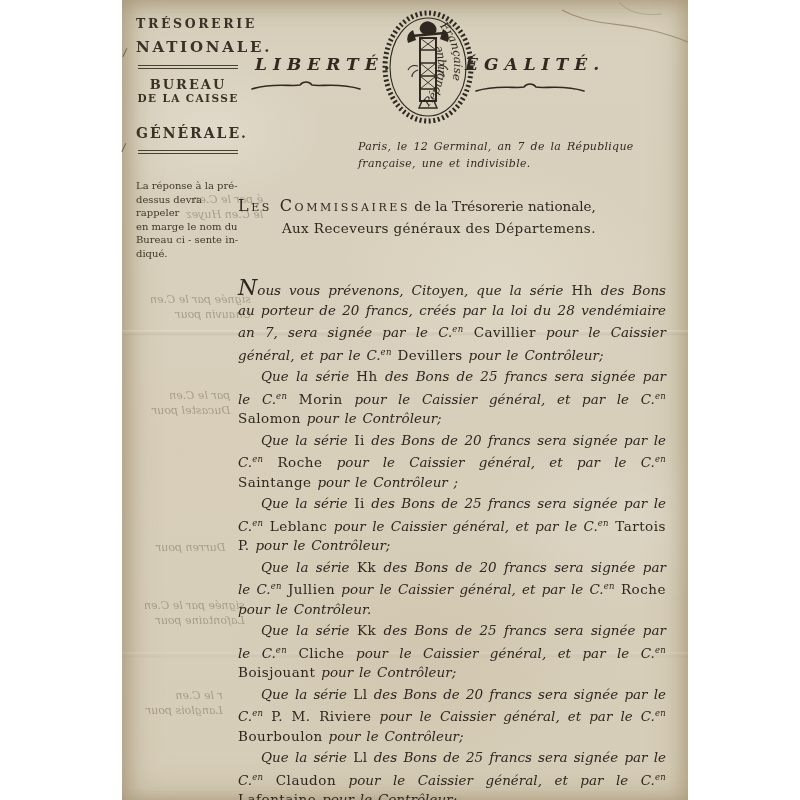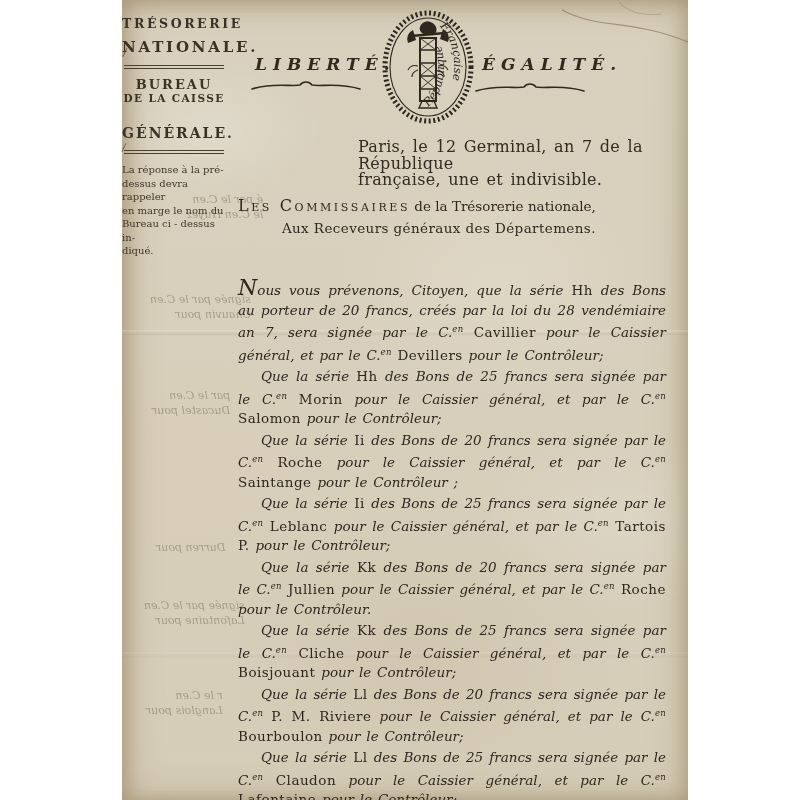--- a/index.html
+++ b/index.html
@@ -15,41 +15,41 @@
            linear-gradient(#d9d1be,#d6cdb8);
          box-shadow: inset 0 0 42px rgba(140,118,82,.33),
                      inset 9px 0 16px rgba(140,118,82,.26),
                      inset -7px 0 14px rgba(140,118,82,.20),
                      inset 0 10px 18px rgba(150,128,92,.18);}
   
   .crease-h{position:absolute;left:0;right:0;height:6px;pointer-events:none;
             background:linear-gradient(to bottom, rgba(255,255,255,.32), rgba(150,128,92,.22) 70%, transparent);}
   .crease-svg{position:absolute;left:0;top:0;pointer-events:none;}
   
-  .masthead{position:absolute;left:0;top:16px;width:104px;text-align:center;color:#3a3226;}
+  .masthead{position:absolute;left:14px;top:16px;width:104px;text-align:center;color:#3a3226;}
   .agency div:first-child{font-size:12.5px;letter-spacing:2.6px;font-weight:600;}
   .agency div:last-child{font-size:15px;letter-spacing:2.8px;font-weight:600;margin-top:7px;}
   .mast-rule{border-top:1px solid #4a4030;border-bottom:1px solid #4a4030;height:2px;margin:9px 2px 8px 2px;}
   .bureau div{font-weight:600;}
   .bureau div:nth-child(1){font-size:13px;letter-spacing:2px;}
   .bureau div:nth-child(2){font-size:10.5px;letter-spacing:1.4px;}
   .bureau div:nth-child(3){font-size:14px;letter-spacing:2px;margin-top:21px;}
-  .margin-note{margin-top:9px;text-align:left;font-size:10px;line-height:13.5px;color:#41372a;}
+  .margin-note{margin-top:25px;text-align:left;font-size:10px;line-height:13.5px;color:#41372a;}
   
   .motto{position:absolute;top:54px;font-style:italic;font-weight:600;font-size:17px;
          letter-spacing:6px;white-space:nowrap;color:#322a20;}
   .motto-liberte{left:133px;}
-  .motto-egalite{left:360px;}
+  .motto-egalite{left:343px;}
   .flourish{position:absolute;width:112px;height:12px;}
   .flourish-liberte{left:128px;top:80px;}
   .flourish-egalite{left:352px;top:82px;}
   .seal{position:absolute;left:258px;top:8px;width:96px;height:118px;}
   .seal *{color:#2e2820;}
   
-  .dateline{position:absolute;left:236px;top:139px;font-size:16px;
+  .dateline{position:absolute;left:236px;top:139px;font-style:italic;font-size:11px;
             line-height:16.5px;letter-spacing:.3px;word-spacing:2px;color:#332b22;}
   .dateline div:nth-child(2){}
   
   .salutation{position:absolute;left:116px;top:196px;color:#2f2820;}
   .sal-caps{font-variant:small-caps;font-size:16px;letter-spacing:2.6px;}
   .sal-rest{font-size:13.5px;}
   .sal-line2{margin-top:5px;font-size:13.5px;letter-spacing:.4px;text-align:right;}
   
   .body-block{position:absolute;left:116px;top:281px;width:428px;font-size:13.5px;
               line-height:19.5px;text-align:justify;word-spacing:1.5px;color:#2e2720;}
@@ -113,21 +113,21 @@
       <div class="bureau">
           <div>BUREAU</div>
           <div>DE LA CAISSE</div>
           <div>GÉNÉRALE.</div>
         </div>
       <div class="mast-rule"></div>
       <div class="margin-note">
           <div>La réponse à la pré-</div>
           <div>dessus devra rappeler</div>
           <div>en marge le nom du</div>
-          <div>Bureau ci - dessus in-</div>
+          <div>Bureau ci - sente in-</div>
           <div>diqué.</div>
         </div>
     </div>
 
     <div class="motto motto-liberte">LIBERTÉ.</div>
     <svg class="flourish flourish-liberte" viewBox="0 0 112 12">
       <path d="M2 9 C24 2 42 7 50 5 C53 1 59 1 62 5 C70 7 88 2 110 9" fill="none" stroke="#322a20" stroke-width="1.6" stroke-linecap="round"></path>
     </svg>
     <div class="motto motto-egalite">ÉGALITÉ.</div>
     <svg class="flourish flourish-egalite" viewBox="0 0 112 12">

